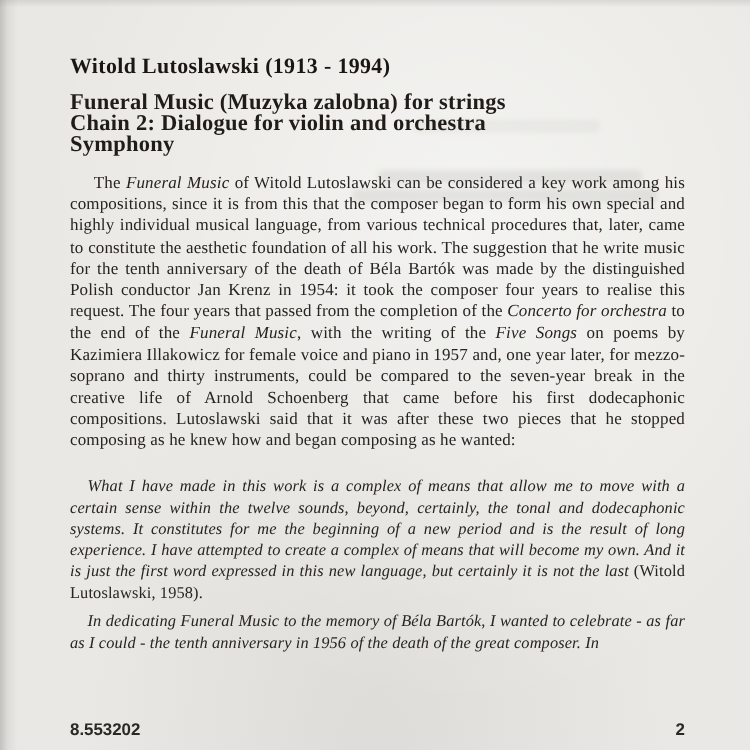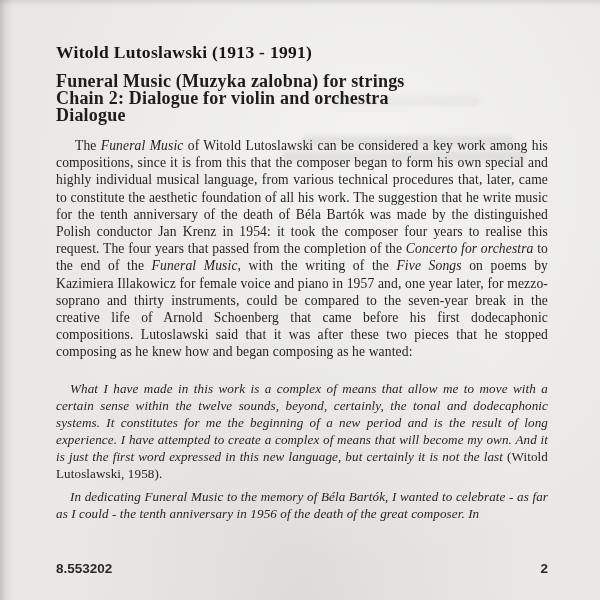--- a/index.html
+++ b/index.html
@@ -69,21 +69,21 @@
     margin-bottom: 6px;
     color: #282521;
   }
 
   .it { font-style: italic; }
 
   .footer {
     position: absolute;
     left: 56px;
     right: 52px;
-    bottom: 24px;
+    bottom: 9px;
     display: flex;
     justify-content: space-between;
     align-items: flex-end;
     font-family: "Liberation Sans", sans-serif;
     font-weight: bold;
     font-size: 13.5px;
     color: #2b2926;
   }
 
   
@@ -101,26 +101,26 @@
 </head>
 <body>
 
 <div class="page">
 
   <div class="ghost g1"></div>
   <div class="ghost g2"></div>
   <div class="ghost g3"></div>
 
   <div class="content">
-    <h1 class="title">Witold Lutoslawski (1913 - 1991)</h1>
+    <h1 class="title">Witold Lutoslawski (1913 - 1994)</h1>
 
     <div class="works">
         <div>Funeral Music (Muzyka zalobna) for strings</div>
         <div>Chain 2: Dialogue for violin and orchestra</div>
-        <div>Dialogue</div>
+        <div>Symphony</div>
       </div>
 
     <div class="article">
         <p class="prose"><span>The </span><span class="it">Funeral Music</span><span> of Witold Lutoslawski can be considered a key work among his compositions, since it is from this that the composer began to form his own special and highly individual musical language, from various technical procedures that, later, came to constitute the aesthetic foundation of all his work. The suggestion that he write music for the tenth anniversary of the death of Béla Bartók was made by the distinguished Polish conductor Jan Krenz in 1954: it took the composer four years to realise this request. The four years that passed from the completion of the </span><span class="it">Concerto for orchestra</span><span> to the end of the </span><span class="it">Funeral Music</span><span>, with the writing of the </span><span class="it">Five Songs</span><span> on poems by Kazimiera Illakowicz for female voice and piano in 1957 and, one year later, for mezzo-soprano and thirty instruments, could be compared to the seven-year break in the creative life of Arnold Schoenberg that came before his first dodecaphonic compositions. Lutoslawski said that it was after these two pieces that he stopped composing as he knew how and began composing as he wanted:</span></p>
         <p class="quote"><span class="it">What I have made in this work is a complex of means that allow me to move with a certain sense within the twelve sounds, beyond, certainly, the tonal and dodecaphonic systems. It constitutes for me the beginning of a new period and is the result of long experience. I have attempted to create a complex of means that will become my own. And it is just the first word expressed in this new language, but certainly it is not the last</span><span> (Witold Lutoslawski, 1958).</span></p>
         <p class="quote"><span class="it">In dedicating Funeral Music to the memory of Béla Bartók, I wanted to celebrate - as far as I could - the tenth anniversary in 1956 of the death of the great composer. In</span></p>
       </div>
   </div>
 
   <div class="footer">

